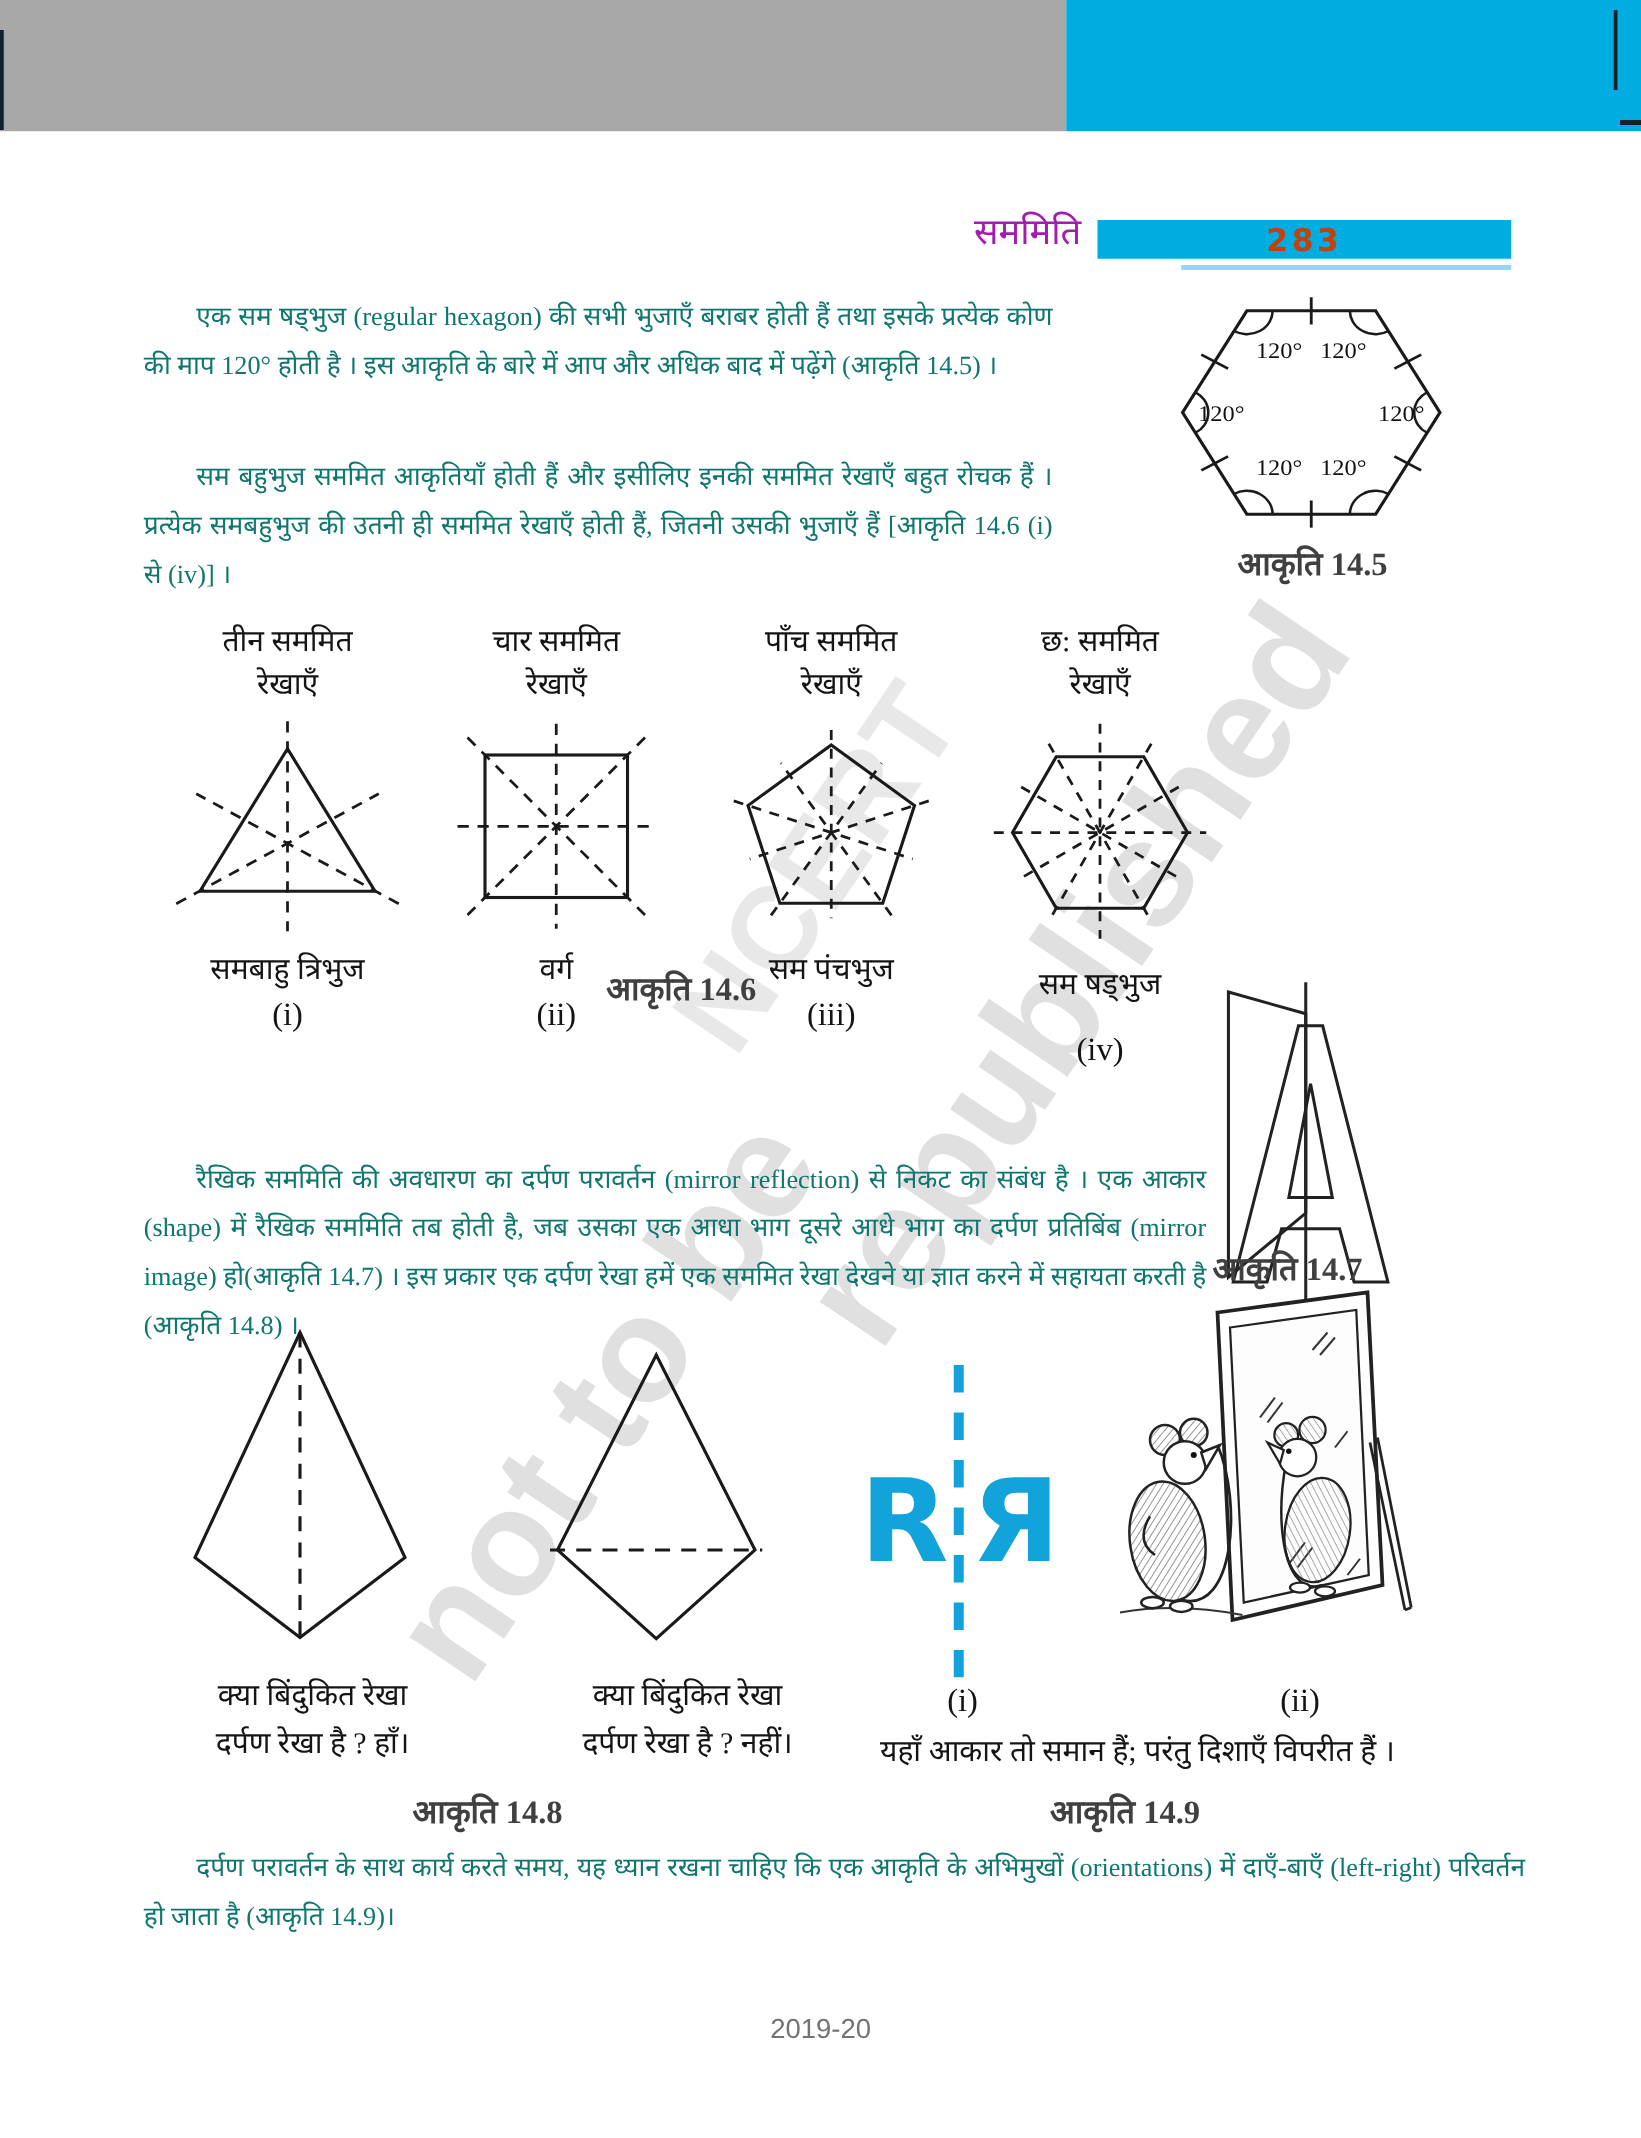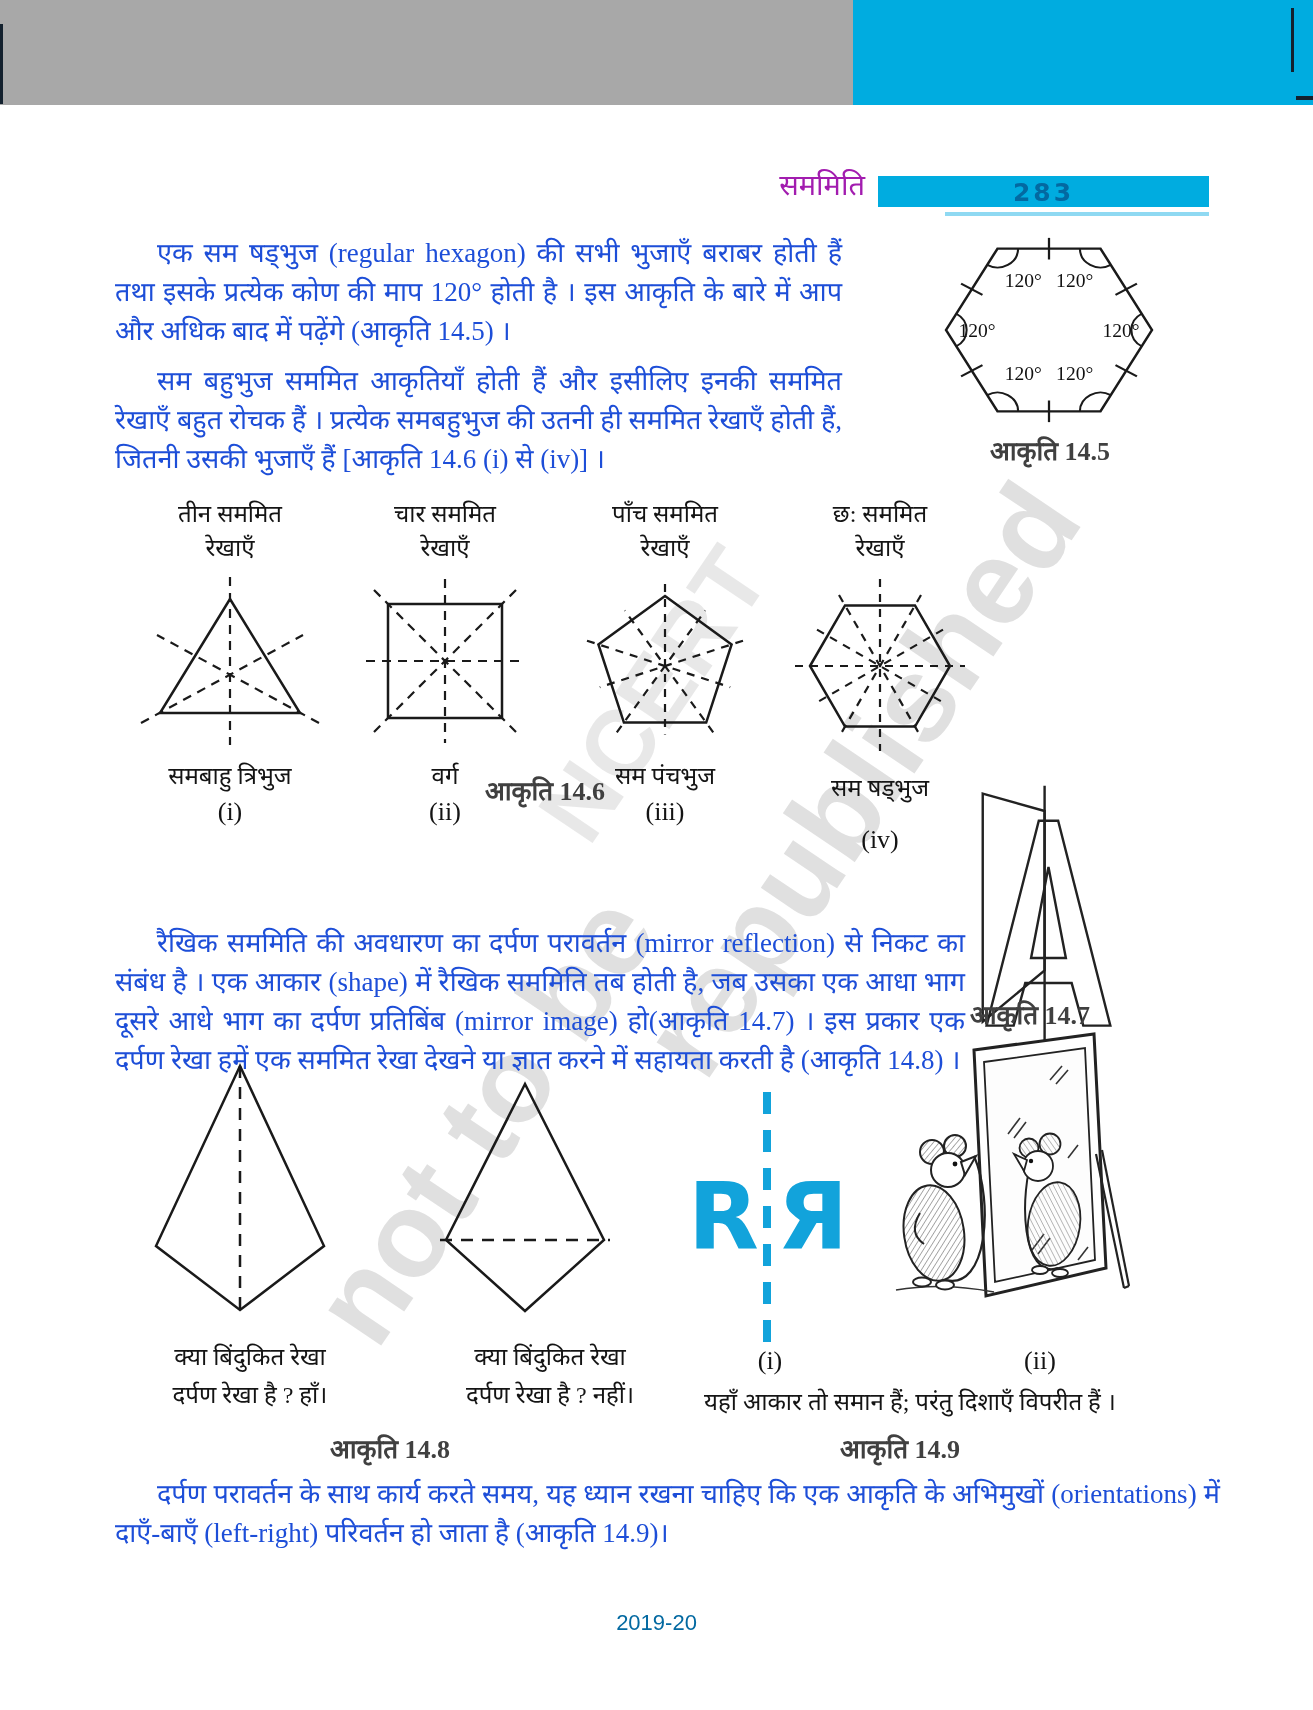--- a/index.html
+++ b/index.html
@@ -1,19 +1,19 @@
 <!DOCTYPE html>
 <html><head>
 <meta charset="utf-8">
 <style>
   html,body{margin:0;padding:0;background:#fff;}
   #page{position:relative;width:1313px;height:1710px;background:#ffffff;overflow:hidden;
         font-family:"Liberation Serif","DejaVu Serif",serif;color:#111;}
   .abs{position:absolute;}
-  .para{font-size:27px;line-height:39px;text-align:justify;text-indent:42px;color:#1d4ed8;}
+  .para{font-size:21px;line-height:39px;text-align:justify;text-indent:42px;color:#0f766e;}
   .cap{font-weight:bold;font-size:26px;text-align:center;color:#404040;}
   .small{font-size:24px;line-height:34px;text-align:center;color:#141414;}
   .numeral{font-size:26px;text-align:center;color:#141414;}
   .wm{position:absolute;font-family:"Liberation Sans","DejaVu Sans",sans-serif;font-weight:bold;
       color:#9a9a9a;opacity:.30;white-space:nowrap;transform:rotate(-56deg);z-index:0;pointer-events:none;}
   .content{z-index:2;}
   svg{display:block;}
   .fig-col{position:absolute;text-align:center;}
   .fig-col svg{margin:6px auto 0 auto;}
 </style>
@@ -27,21 +27,21 @@
   <div class="wm" style="left:520px;top:710px;font-size:120px;">republished</div>
 
   <div class="abs content" style="left:0;top:0;width:853px;height:105px;background:#A8A8A8;"></div>
   <div class="abs content" style="left:853px;top:0;width:460px;height:105px;background:#00ACE0;"></div>
   <div class="abs content" style="left:1291px;top:8px;width:3px;height:64px;background:#13212e;"></div>
   <div class="abs content" style="left:1296px;top:96px;width:17px;height:4px;background:#13212e;"></div>
   <div class="abs content" style="left:0;top:24px;width:3px;height:80px;background:#13212e;"></div>
 
   <div class="abs content" style="left:665px;top:164px;width:200px;font-size:29px;color:#a21caf;text-align:right;">सममिति</div>
   <div class="abs content" style="left:878px;top:176px;width:331px;height:31px;background:#00ACE0;"></div>
-  <div class="abs content" style="left:878px;top:178px;width:331px;text-align:center;color:#0369a1;font-family:'DejaVu Sans',sans-serif;font-weight:bold;font-size:25px;letter-spacing:3px;">283</div>
+  <div class="abs content" style="left:878px;top:178px;width:331px;text-align:center;color:#c2410c;font-family:'DejaVu Sans',sans-serif;font-weight:bold;font-size:25px;letter-spacing:3px;">283</div>
   <div class="abs content" style="left:945px;top:212px;width:264px;height:4px;background:#8FD9F2;"></div>
 
   <div class="abs content para" style="left:115px;top:234px;width:727px;">एक सम षड्भुज (regular hexagon) की सभी भुजाएँ बराबर होती हैं तथा इसके प्रत्येक कोण की माप 120° होती है । इस आकृति के बारे में आप और अधिक बाद में पढ़ेंगे (आकृति 14.5) ।</div>
   <div class="abs content para" style="left:115px;top:362px;width:727px;">सम बहुभुज सममित आकृतियाँ होती हैं और इसीलिए इनकी सममित रेखाएँ बहुत रोचक हैं । प्रत्येक समबहुभुज की उतनी ही सममित रेखाएँ होती हैं, जितनी उसकी भुजाएँ हैं [आकृति 14.6 (i) से (iv)] ।</div>
 
   <svg class="abs content" style="left:910px;top:236px;" width="278" height="188" viewBox="0 0 270 200" preserveAspectRatio="none">
     <polygon points="35,100 85,13.4 185,13.4 235,100 185,186.6 85,186.6" fill="none" stroke="#1a1a1a" stroke-width="2.5"></polygon>
 
     <g stroke="#1a1a1a" stroke-width="2.2">
       <line x1="135" y1="2" x2="135" y2="25"></line>
@@ -233,15 +233,15 @@
 
   <div class="abs content numeral" style="left:720px;top:1346px;width:100px;">(i)</div>
   <div class="abs content numeral" style="left:990px;top:1346px;width:100px;">(ii)</div>
   <div class="abs content small" style="left:640px;top:1385px;width:540px;">यहाँ आकार तो समान हैं; परंतु दिशाएँ विपरीत हैं ।</div>
 
   <div class="abs content cap" style="left:280px;top:1430px;width:220px;">आकृति  14.8</div>
   <div class="abs content cap" style="left:790px;top:1430px;width:220px;">आकृति  14.9</div>
 
   <div class="abs content para" style="left:115px;top:1475px;width:1105px;">दर्पण परावर्तन के साथ कार्य करते समय, यह ध्यान रखना चाहिए कि एक आकृति के अभिमुखों (orientations) में दाएँ-बाएँ (left-right) परिवर्तन हो जाता है  (आकृति 14.9)।</div>
 
-  <div class="abs content" style="left:0;top:1610px;width:1313px;text-align:center;font-family:'Liberation Sans','DejaVu Sans',sans-serif;font-size:22px;color:#0369a1;">2019-20</div>
+  <div class="abs content" style="left:0;top:1610px;width:1313px;text-align:center;font-family:'Liberation Sans','DejaVu Sans',sans-serif;font-size:22px;color:#737373;">2019-20</div>
 
 </div>
 
 </body></html>

